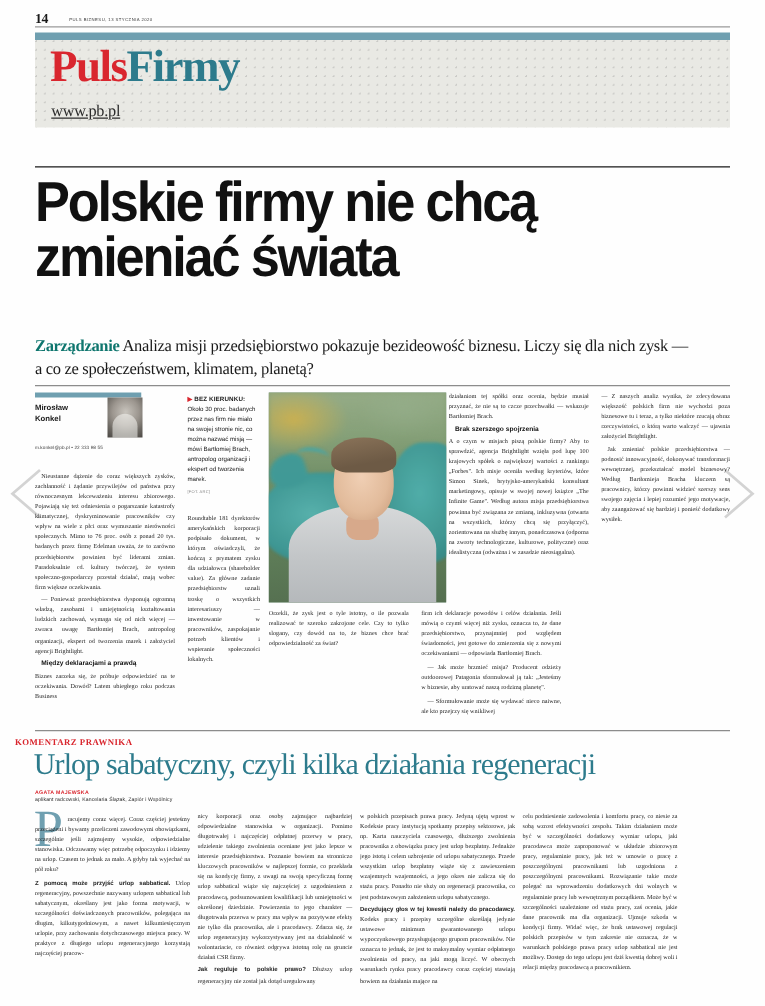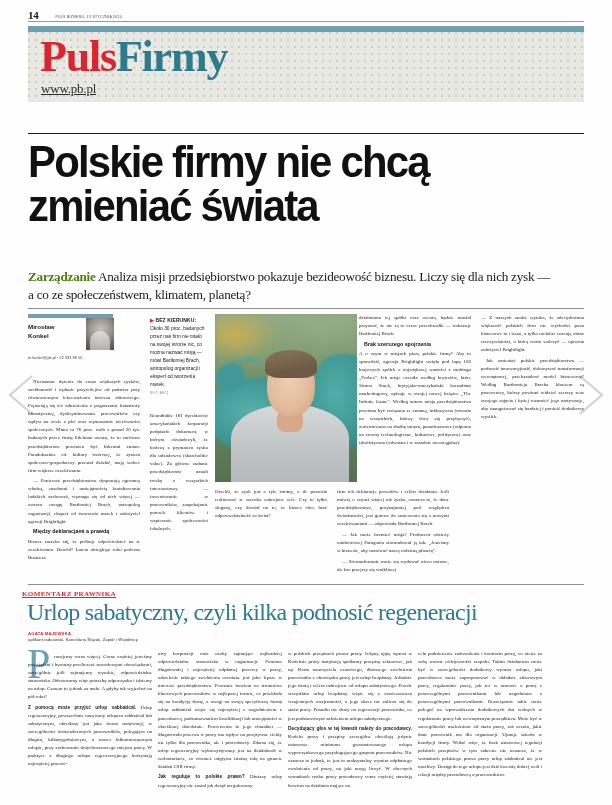--- a/index.html
+++ b/index.html
@@ -69,21 +69,21 @@
     width: 556px; height: 70px;
     background: #e9e9e4;
     background-image:
       radial-gradient(circle at 1px 1px, rgba(120,120,120,0.28) 0.7px, transparent 0.8px);
     background-size: 7px 7px;
   }
   .masthead-title {
     position: absolute;
     left: 40px; top: 35px;
     font-family: "Liberation Serif", serif;
-    font-size: 44px;
+    font-size: 36px;
     font-weight: bold;
     line-height: 1;
     letter-spacing: -1.2px;
   }
   .mh-puls { color: #d9262e; }
   .mh-firmy { color: #2d7b8c; }
   .masthead-url {
     position: absolute;
     left: 41px; top: 81px;
     font-family: "Liberation Serif", serif;
@@ -119,21 +119,21 @@
     position: absolute;
     left: 28px; top: 268px;
     width: 530px;
     font-family: "Liberation Serif", serif;
     font-size: 13.2px;
     line-height: 1.35;
     color: #1a1a1a;
     letter-spacing: -0.25px;
   }
   .standfirst .kicker {
-    color: #4d7c0f;
+    color: #0f766e;
     font-weight: bold;
   }
 
   .hl-rule-bot {
     position: absolute;
     left: 28px; top: 308px;
     width: 556px; height: 0.7px;
     background: #8c8c8c;
   }
 
@@ -344,27 +344,26 @@
   
   .sec-rule {
     position: absolute;
     left: 28px; top: 584px;
     width: 556px; height: 0.7px;
     background: #8c8c8c;
   }
 
   .komentarz-kicker {
     position: absolute;
-    left: 22px; top: 590px;
+    left: 12px; top: 590px;
     font-family: "Liberation Serif", serif;
     font-weight: bold;
     font-size: 7px;
     letter-spacing: 0.4px;
     color: #d9262e;
-    text-decoration: underline;
   }
   .komentarz-title {
     position: absolute;
     left: 27px; top: 600px;
     width: 556px;
     font-family: "Liberation Serif", serif;
     font-size: 24px;
     line-height: 1.08;
     letter-spacing: -0.7px;
     color: #2d7b8c;
@@ -510,21 +509,21 @@
     <p class="noind">A o czym w misjach piszą polskie firmy? Aby to sprawdzić, agencja Brightlight wzięła pod lupę 100 krajowych spółek o największej wartości z rankingu „Forbes". Ich misje oceniła według kryteriów, które Simon Sinek, brytyjsko-amerykański konsultant marketingowy, opisuje w swojej nowej książce „The Infinite Game". Według autora misja przedsiębiorstwa powinna być związana ze zmianą, inkluzywna (otwarta na wszystkich, którzy chcą się przyłączyć), zorientowana na służbę innym, ponadczasowa (odporna na zwroty technologiczne, kulturowe, polityczne) oraz idealistyczna (odważna i w zasadzie nieosiągalna).</p>
   </div>
 
   <div class="body-col col-f col-overflow">
     <p class="noind">— Z naszych analiz wynika, że zdecydowana większość polskich firm nie wychodzi poza biznesowe tu i teraz, a tylko niektóre rzucają obraz rzeczywistości, o którą warto walczyć — ujawnia założyciel Brightlight.</p>
     <p>Jak zmieniać polskie przedsiębiorstwa — podnosić innowacyjność, dokonywać transformacji wewnętrznej, przekształcać model biznesowy? Według Bartłomieja Bracha kluczem są pracownicy, którzy powinni widzieć szerszy sens swojego zajęcia i lepiej rozumieć jego motywacje, aby zaangażować się bardziej i ponieść dodatkowy wysiłek.</p>
   </div>
 
   <div class="sec-rule"></div>
   <div class="komentarz-kicker">KOMENTARZ PRAWNIKA</div>
-  <div class="komentarz-title">Urlop sabatyczny, czyli kilka podnosić regeneracji</div>
+  <div class="komentarz-title">Urlop sabatyczny, czyli kilka działania regeneracji</div>
 
   <div class="law-author">
     <div class="law-author-name">AGATA MAJEWSKA</div>
     <div class="law-author-role">aplikant radcowski, Kancelaria Ślązak, Zapiór i Wspólnicy</div>
   </div>
 
   <div class="dropcap">P</div>
 
   <div class="law-col law-1">
     <p class="first">racujemy coraz więcej. Coraz częściej jesteśmy przeciążeni i bywamy przeliczeni zawodowymi obowiązkami, szczególnie jeśli zajmujemy wysokie, odpowiedzialne stanowiska. Odczuwamy więc potrzebę odpoczynku i idziemy na urlop. Czasem to jednak za mało. A gdyby tak wyjechać na pół roku?</p>

